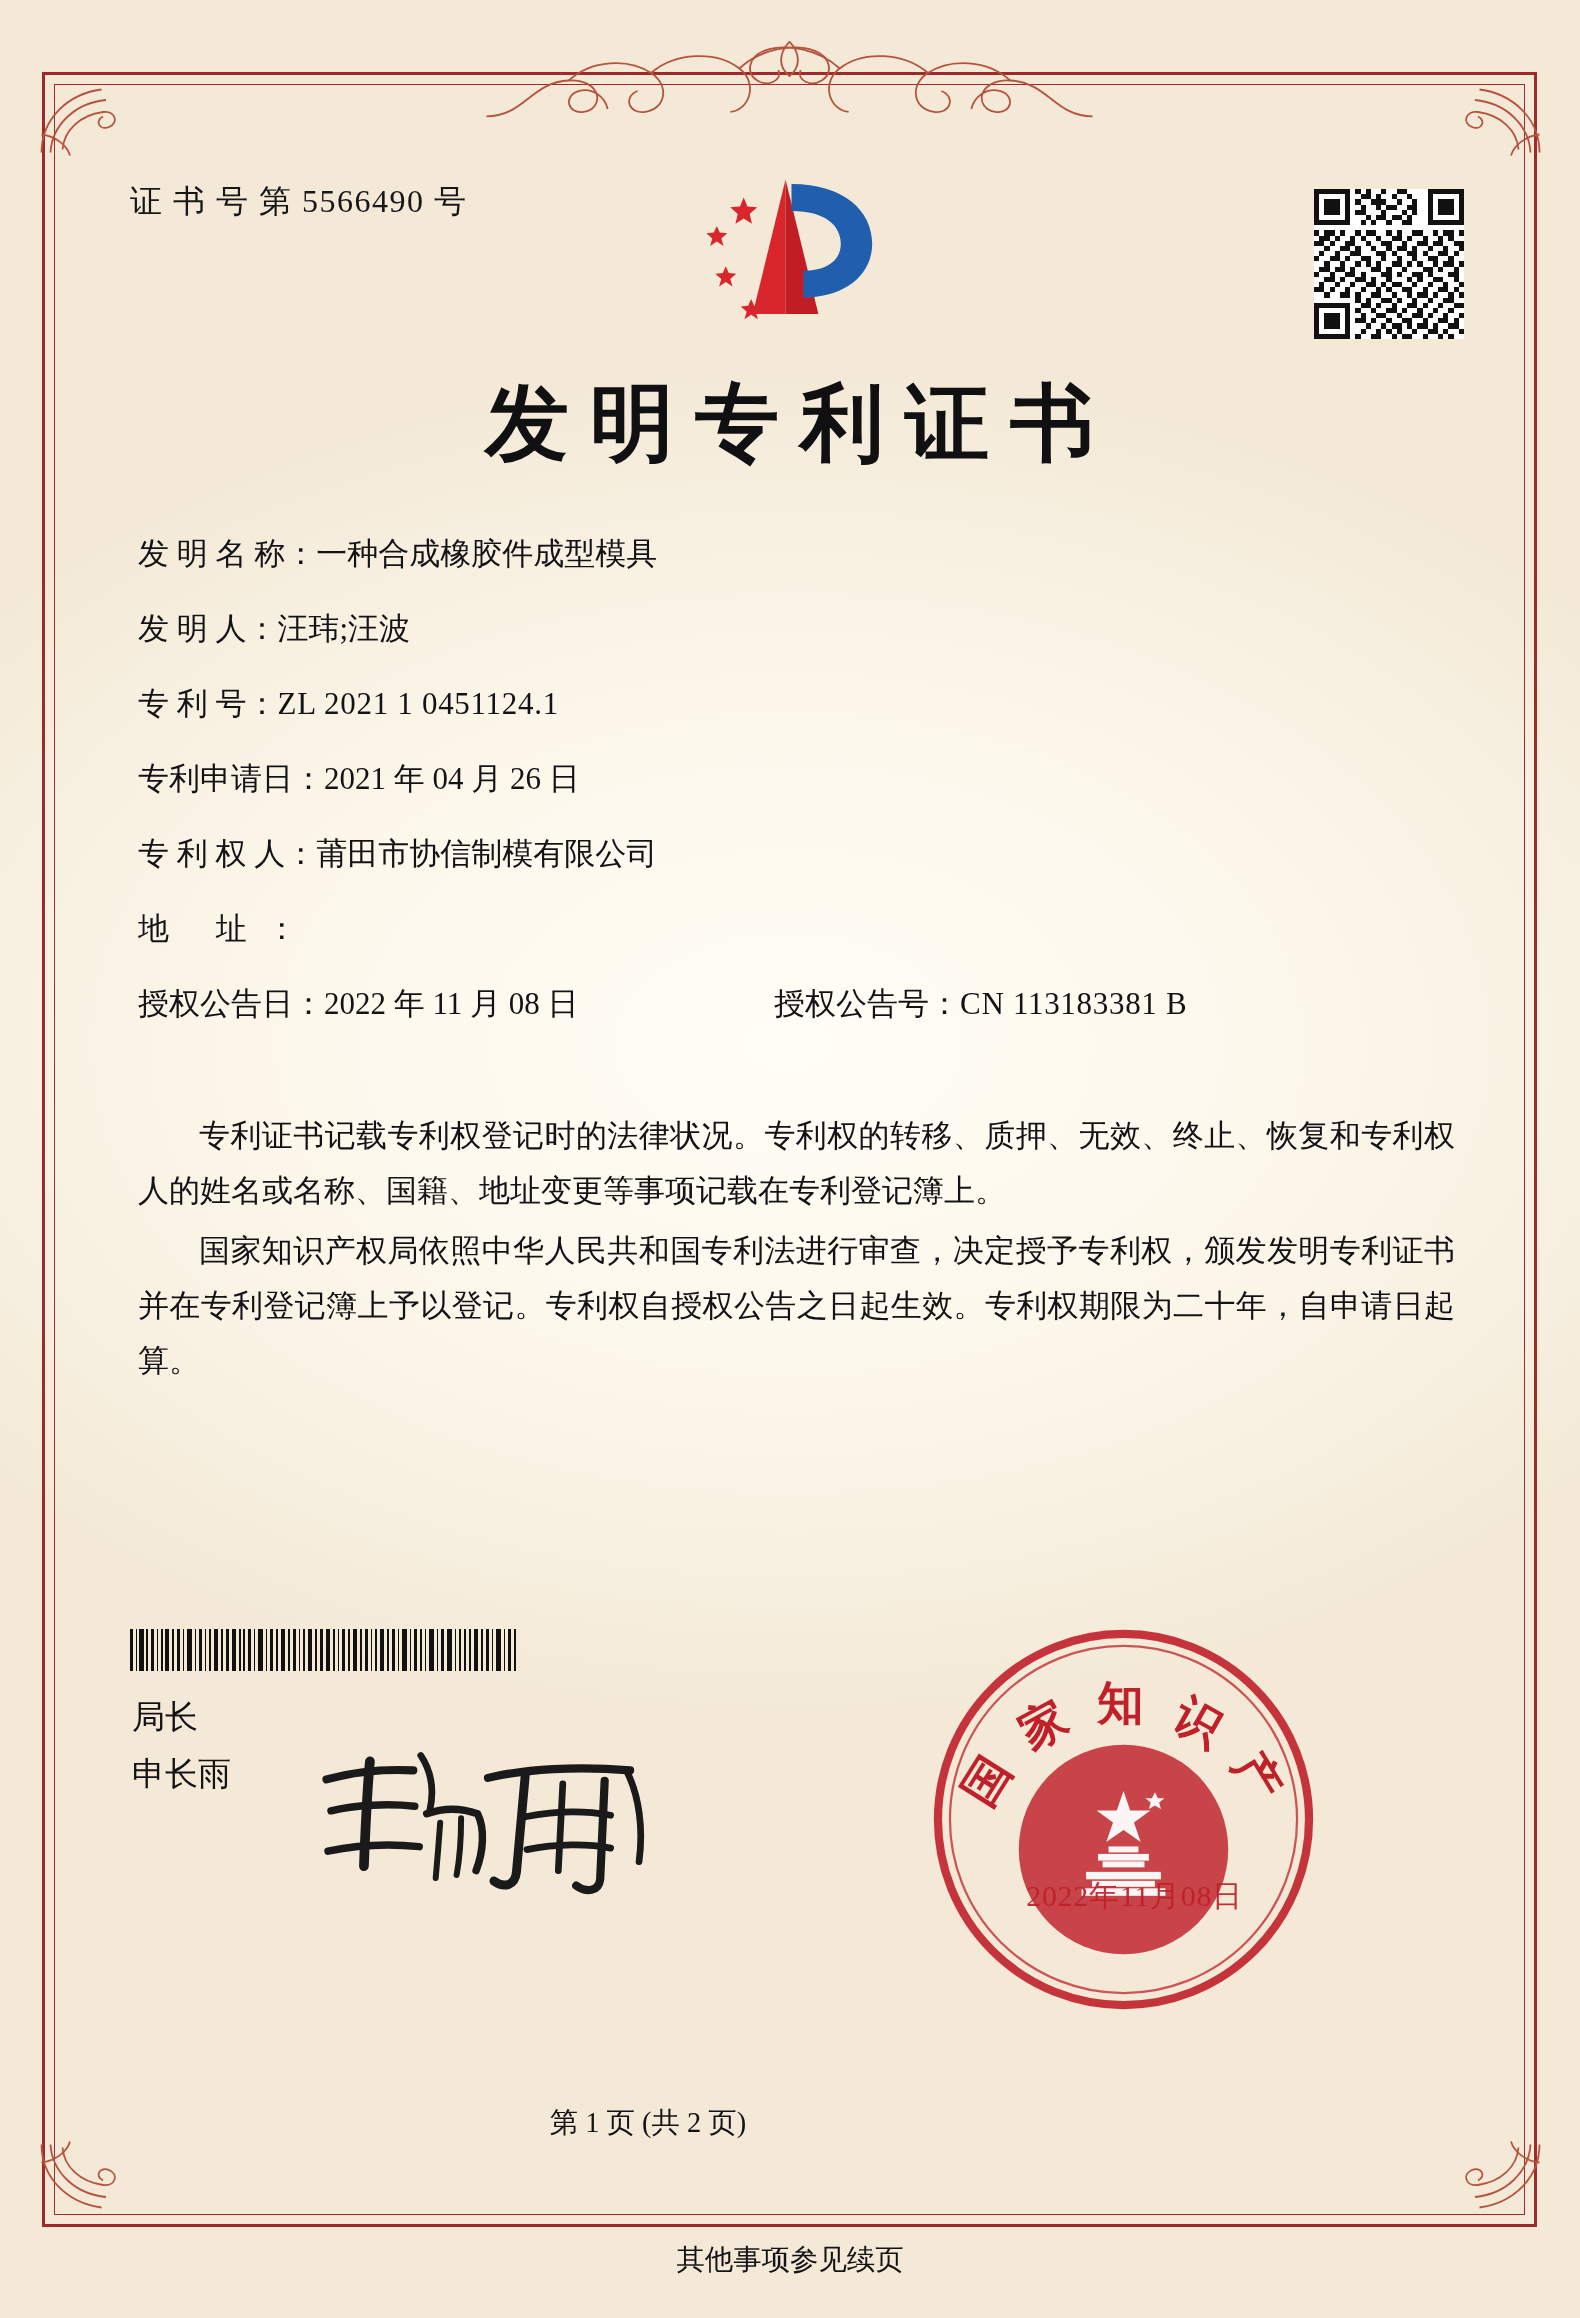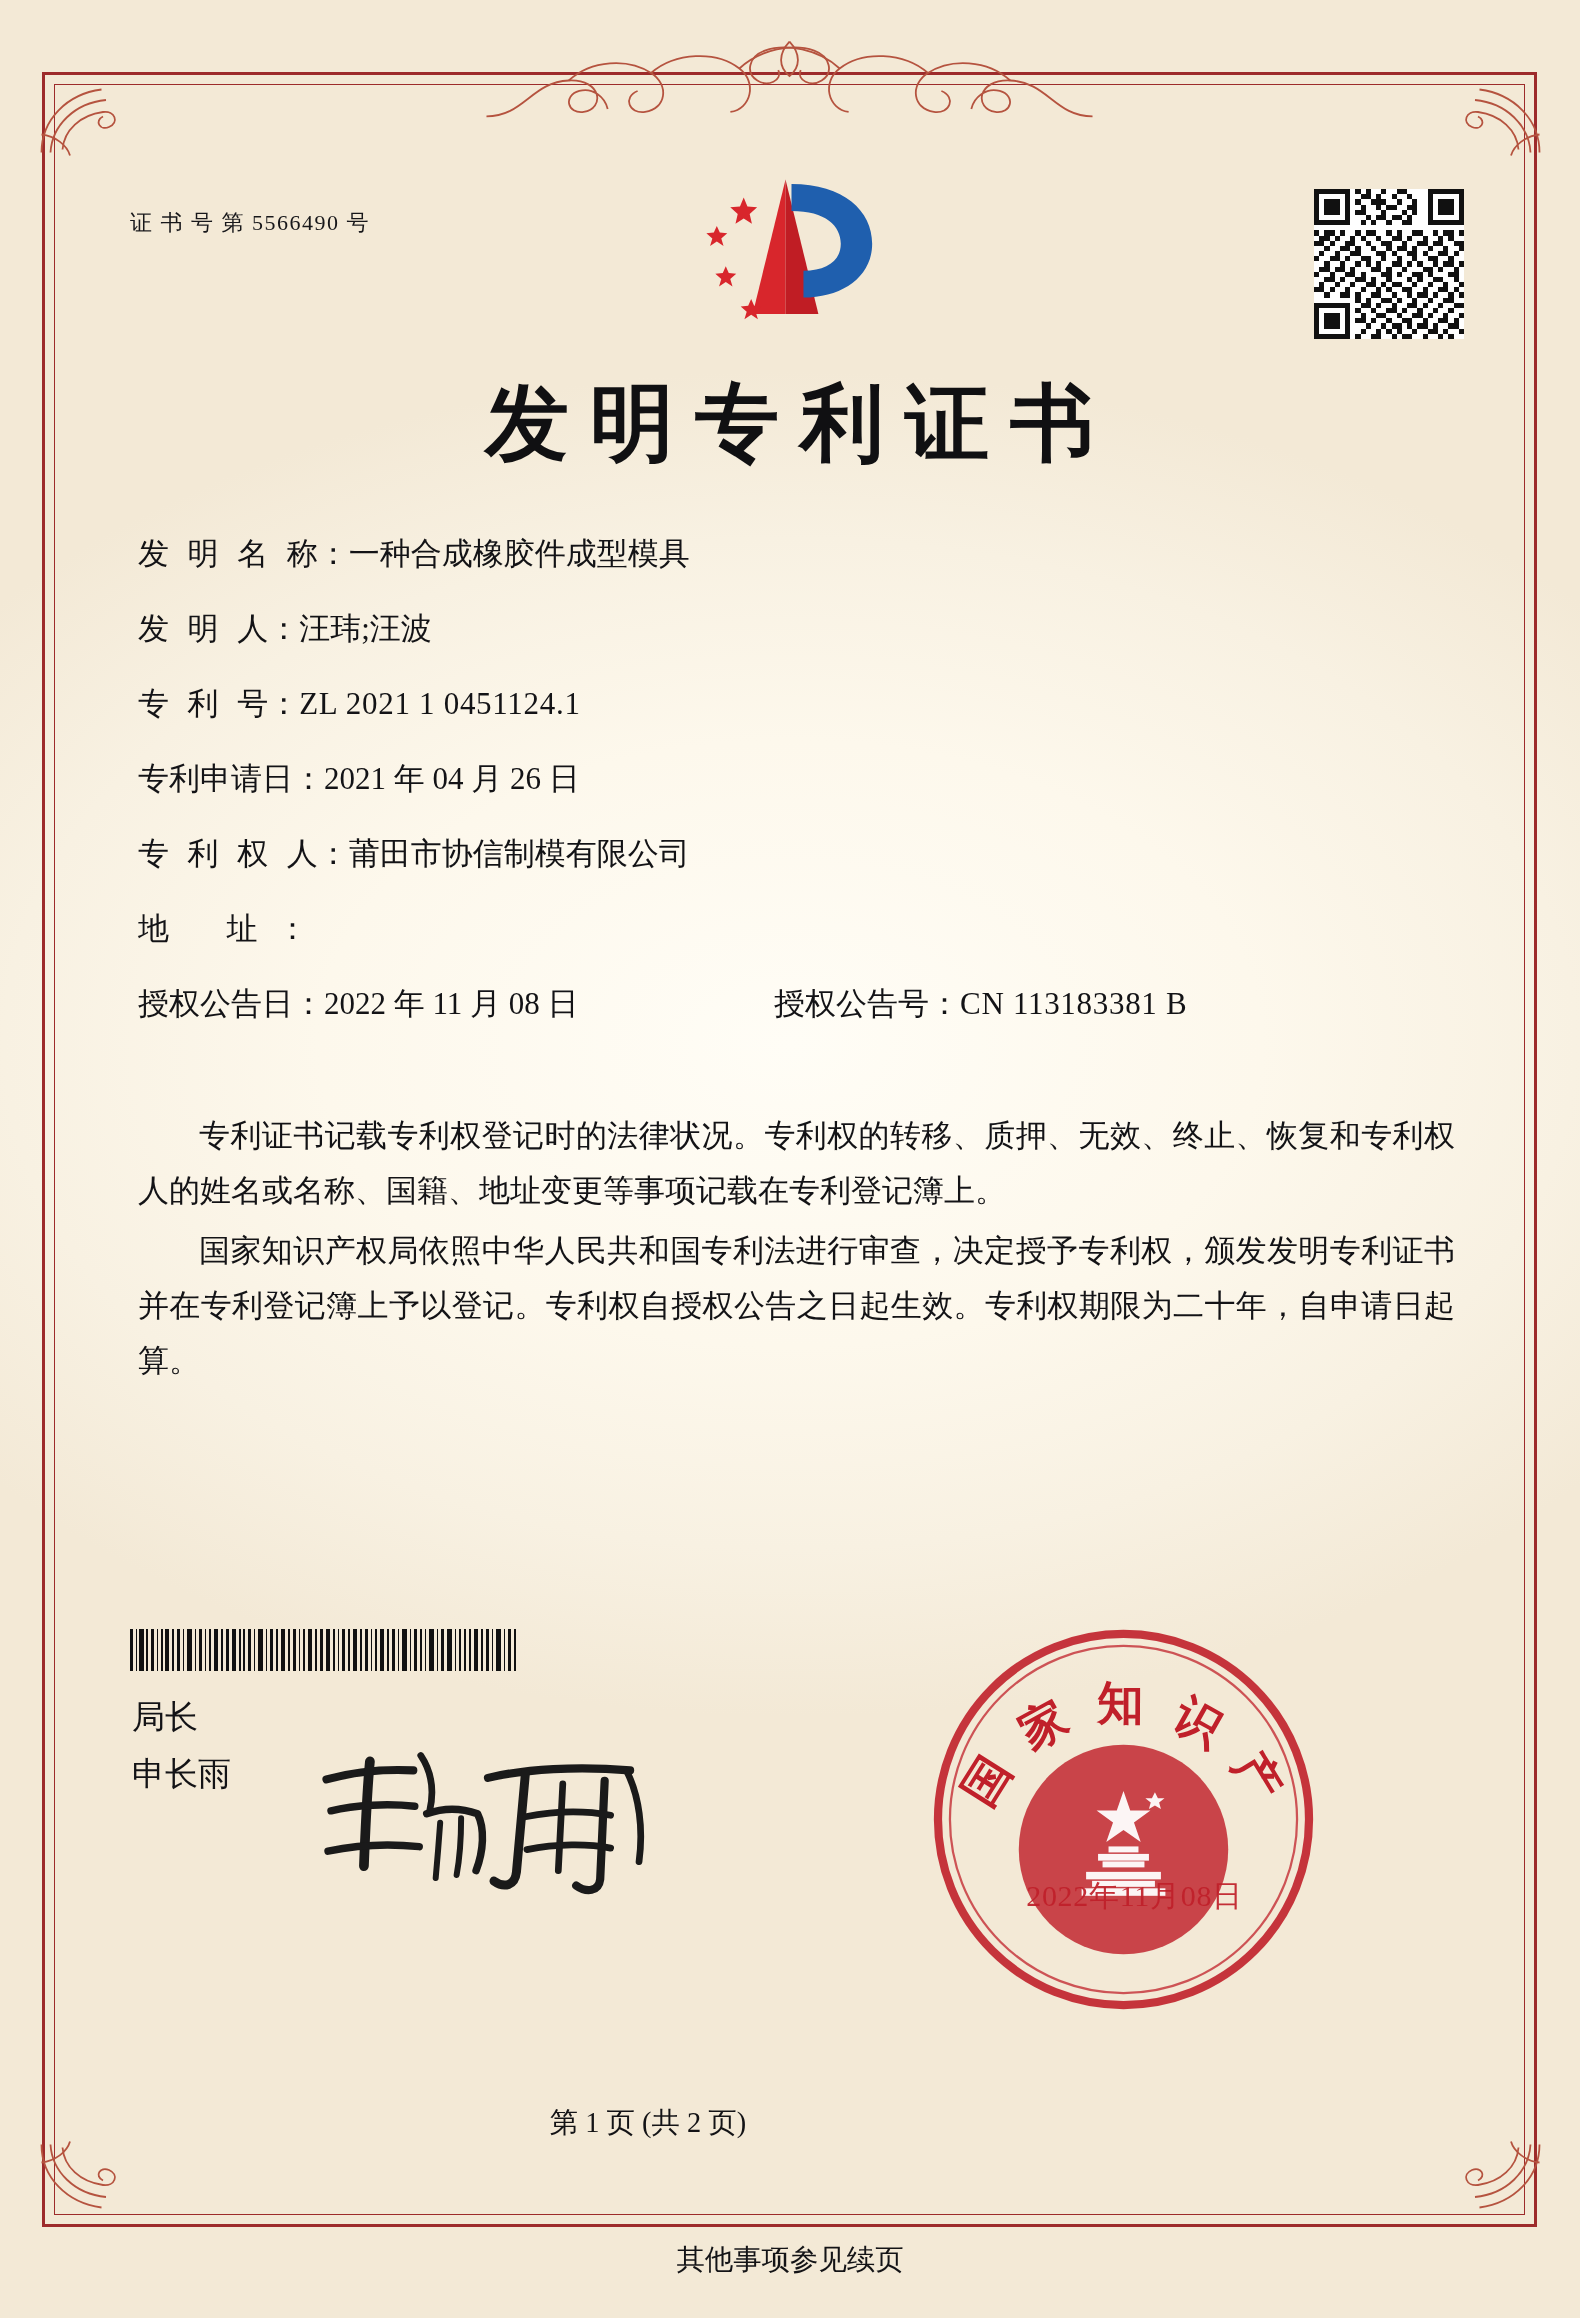--- a/index.html
+++ b/index.html
@@ -70,22 +70,22 @@
   .content {
     position: absolute;
     left: 54px; top: 84px;
     width: 1471px;
     height: 2131px;
   }
 
   .cert-number {
     position: absolute;
     left: 76px;
-    top: 124px;
-    font-size: 22px;
+    top: 96px;
+    font-size: 32px;
     letter-spacing: 1.5px;
     color: #17171a;
     white-space: nowrap;
   }
 
   
   .qr {
     position: absolute;
     right: 61px;
     top: 105px;
@@ -128,21 +128,20 @@
   .field-row {
     position: relative;
     height: 75px;
     font-size: 31px;
     color: #131316;
     white-space: nowrap;
   }
   .field-label {
     display: inline-block;
     color: #131316;
-    font-family: Liberation Mono, monospace;
   }
   .lbl-spaced-4 { letter-spacing: 19.5px; }
   .field-value {
     display: inline-block;
     color: #131316;
   }
   .field-value.latin {
     font-family: "Liberation Serif", "DejaVu Serif", serif;
     letter-spacing: 0.7px;
   }

